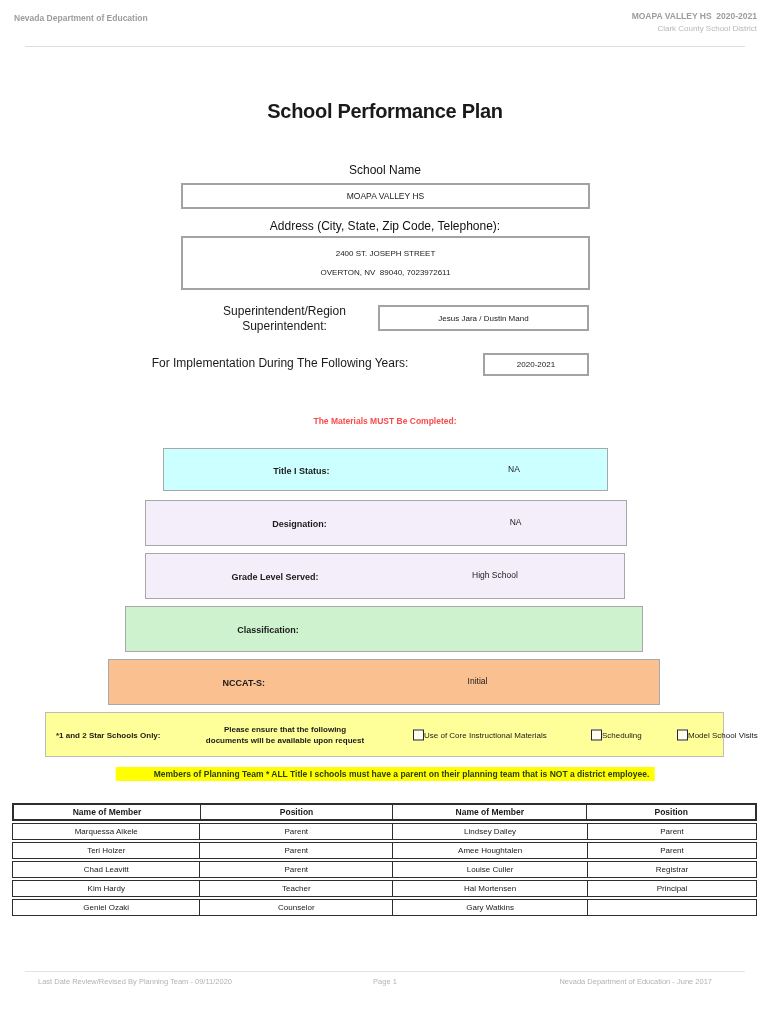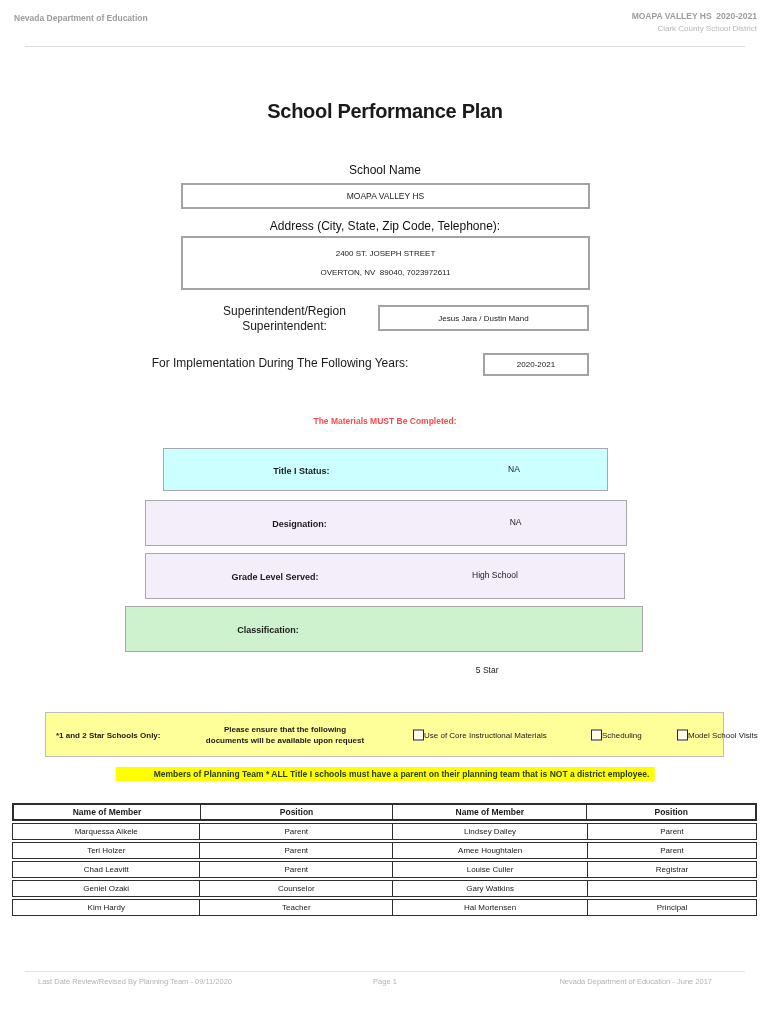--- a/index.html
+++ b/index.html
@@ -117,20 +117,24 @@
     <span class="bvalue" style="left:77%;">NA</span>
   </div>
   <div class="bar" style="left: 145px; top: 553px; width: 478px; height: 44px; background-color: rgb(244, 238, 251);">
     <span class="blabel" style="left:27%;">Grade Level Served:</span>
     <span class="bvalue" style="left:73%;">High School</span>
   </div>
   <div class="bar" style="left: 125px; top: 606px; width: 516px; height: 44px; background-color: rgb(205, 242, 205);">
     <span class="blabel" style="left:27.5%;">Classification:</span>
     <span class="bvalue" style="left:70%;margin-top:42px;">5 Star</span>
   </div>
+  <div class="bar" style="left: 108px; top: 659px; width: 550px; height: 44px; background-color: rgb(250, 192, 144);">
+    <span class="blabel" style="left:24.5%;">NCCAT-S:</span>
+    <span class="bvalue" style="left:67%;">Initial</span>
+  </div>
 
   <div class="starbox" style="background-color: rgb(255, 255, 153);">
     <div class="star-label">*1 and 2 Star Schools Only:</div>
     <div class="star-note">
       <span>Please ensure that the following</span><br>
       <span>documents will be available upon request</span>
     </div>
     <div class="cb-item cb1">
       <span class="cb"></span>
       <span>Use of Core Instructional Materials</span>
@@ -166,31 +170,31 @@
       <div class="tcell">Amee Houghtalen</div>
       <div class="tcell">Parent</div>
     </div>
     <div class="trow tdata">
       <div class="tcell">Chad Leavitt</div>
       <div class="tcell">Parent</div>
       <div class="tcell">Louise Culler</div>
       <div class="tcell">Registrar</div>
     </div>
     <div class="trow tdata">
+      <div class="tcell">Kim Hardy</div>
+      <div class="tcell">Teacher</div>
+      <div class="tcell">Hal Mortensen</div>
+      <div class="tcell">Principal</div>
+    </div>
+    <div class="trow tdata">
       <div class="tcell">Geniel Ozaki</div>
       <div class="tcell">Counselor</div>
       <div class="tcell">Gary Watkins</div>
       <div class="tcell"></div>
     </div>
-    <div class="trow tdata">
-      <div class="tcell">Kim Hardy</div>
-      <div class="tcell">Teacher</div>
-      <div class="tcell">Hal Mortensen</div>
-      <div class="tcell">Principal</div>
-    </div>
   </div>
 
   <div class="ftr-rule"></div>
   <div class="ftr ftr-center">Page 1</div>
   <div class="ftr ftr-left">Last Date Review/Revised By Planning Team - 09/11/2020</div>
   <div class="ftr ftr-right">Nevada Department of Education - June 2017</div>
 
 </div>
 
 </body></html>

